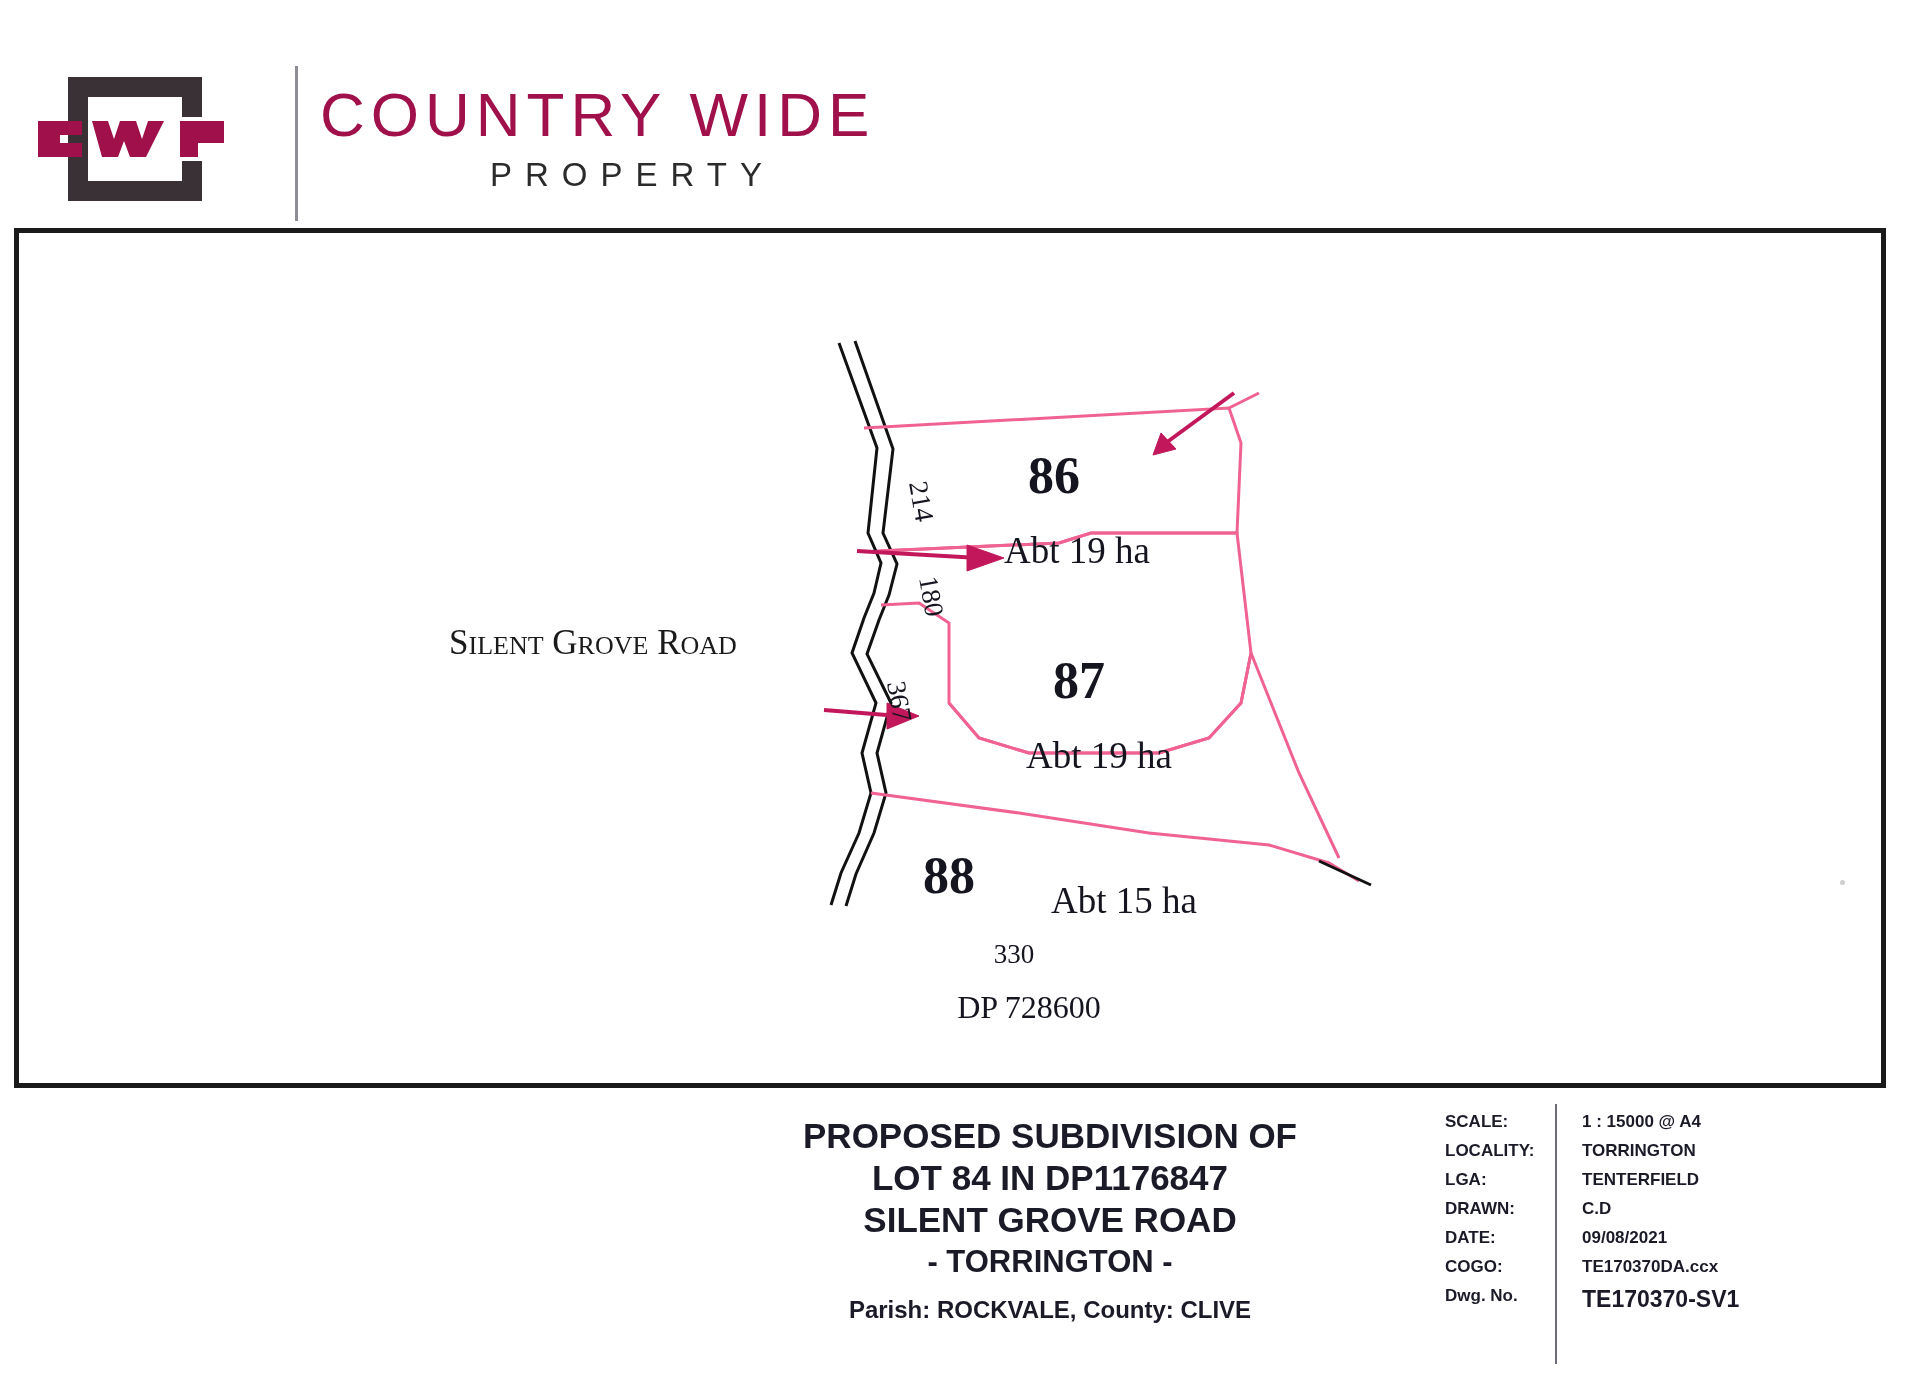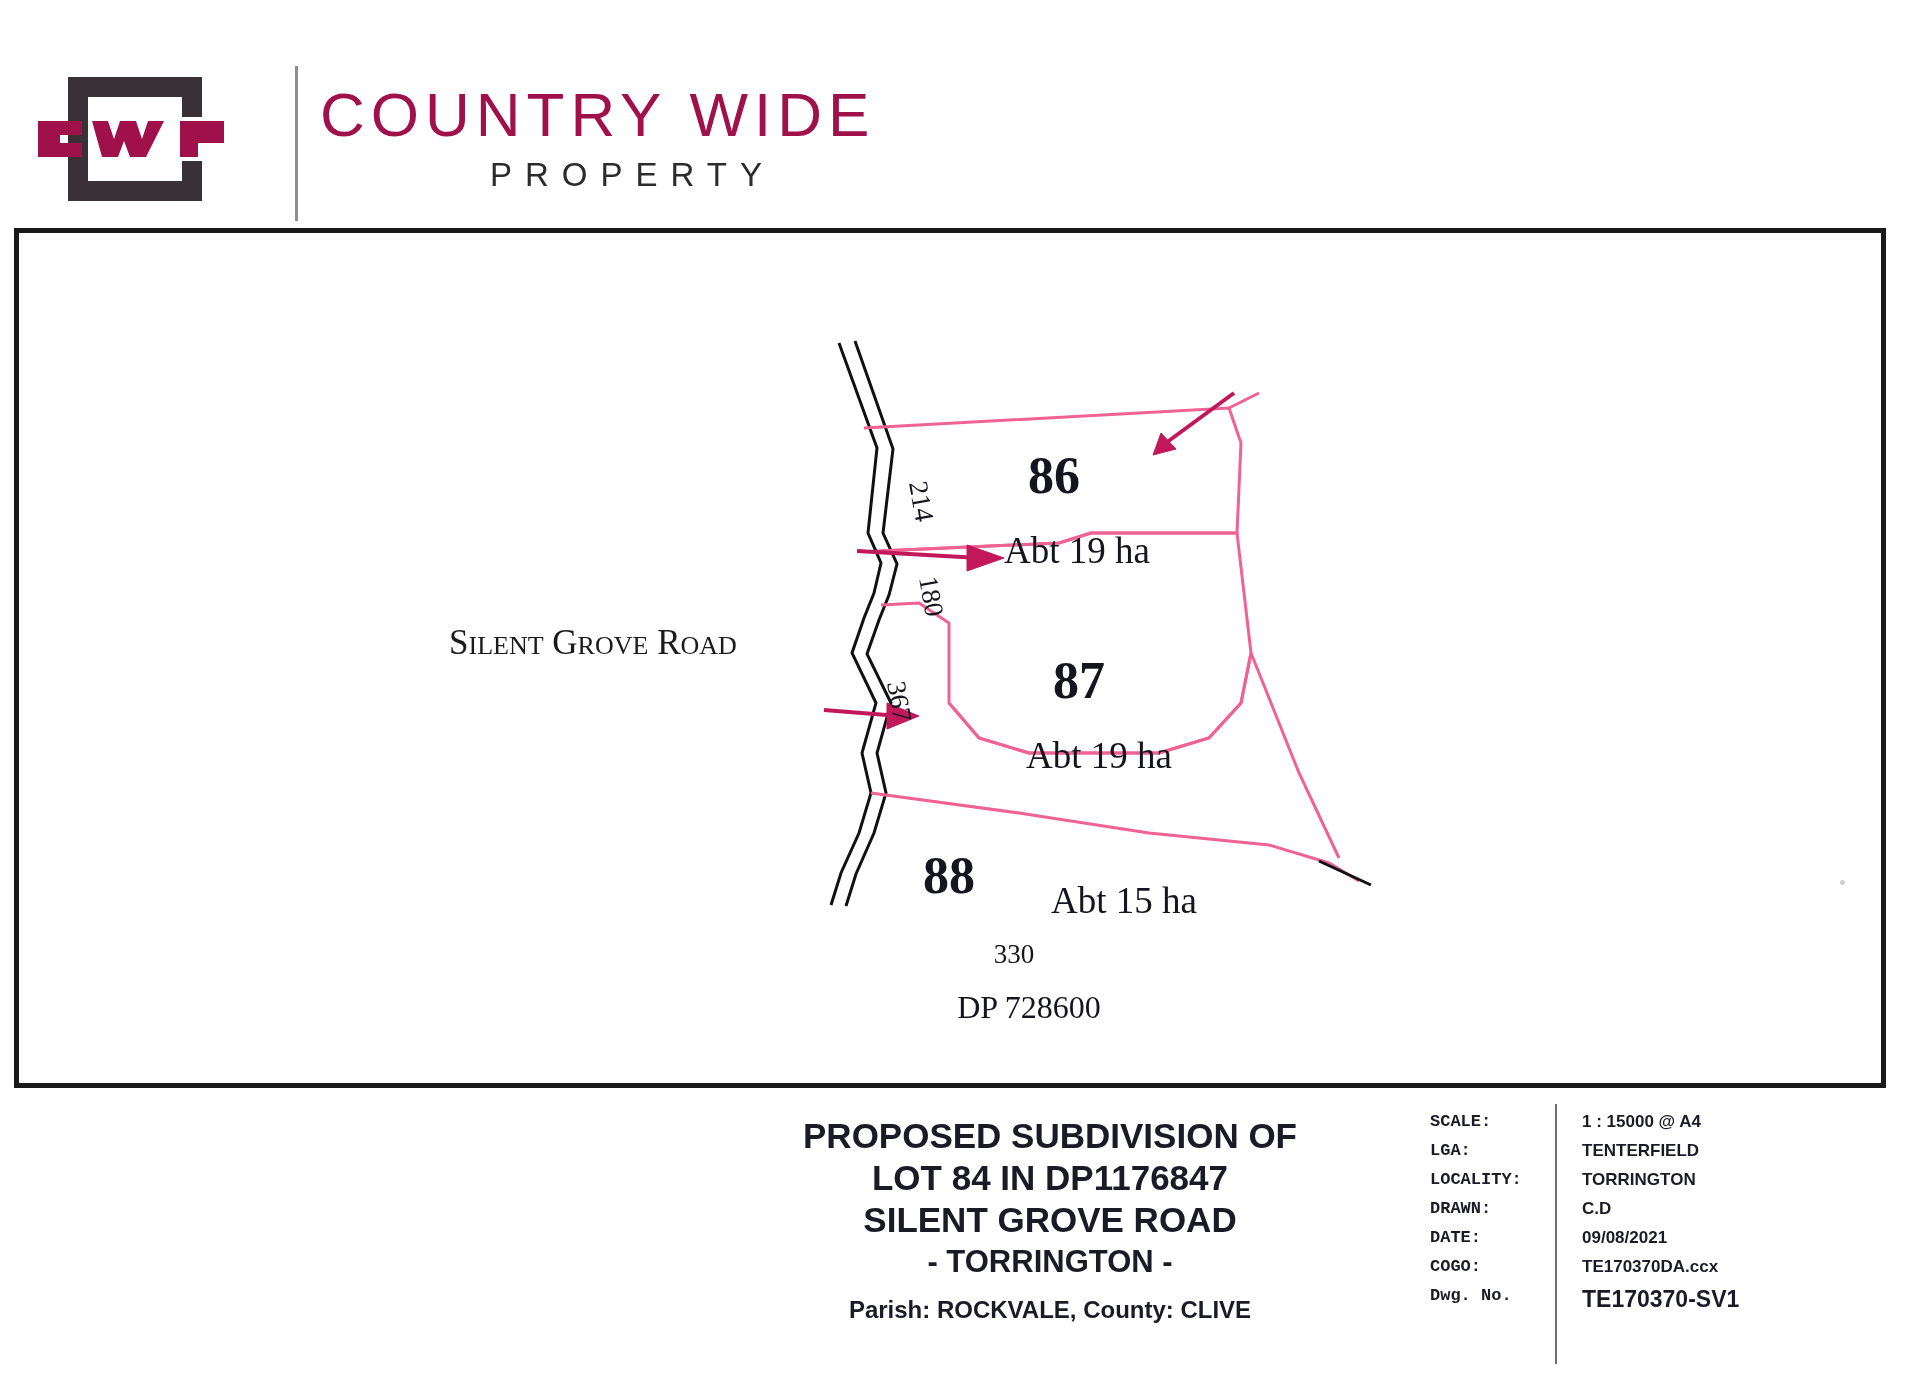--- a/index.html
+++ b/index.html
@@ -136,24 +136,23 @@
   }
   .meta-row {
     position: relative;
     height: 29px;
     font-size: 17px;
     font-weight: bold;
     color: #1b1b28;
   }
   .meta-key {
     position: absolute;
-    left: 0;
+    left: 15px;
     top: 0;
     white-space: nowrap;
-    font-family: Liberation Mono, monospace;
   }
   .meta-val {
     position: absolute;
     left: 152px;
     top: 0;
     white-space: nowrap;
   }
   .meta-row.dwg .meta-key { font-size: 17px; }
   .meta-row.dwg .meta-val { font-size: 23px; }
   .speck {
@@ -263,26 +262,26 @@
   </div>
 
   <div class="meta-divider"></div>
 
   <div class="meta">
     <div class="meta-row">
       <span class="meta-key">SCALE:</span>
       <span class="meta-val">1 : 15000 @ A4</span>
     </div>
     <div class="meta-row">
+      <span class="meta-key">LOCALITY:</span>
+      <span class="meta-val">TORRINGTON</span>
+    </div>
+    <div class="meta-row">
       <span class="meta-key">LGA:</span>
       <span class="meta-val">TENTERFIELD</span>
-    </div>
-    <div class="meta-row">
-      <span class="meta-key">LOCALITY:</span>
-      <span class="meta-val">TORRINGTON</span>
     </div>
     <div class="meta-row">
       <span class="meta-key">DRAWN:</span>
       <span class="meta-val">C.D</span>
     </div>
     <div class="meta-row">
       <span class="meta-key">DATE:</span>
       <span class="meta-val">09/08/2021</span>
     </div>
     <div class="meta-row">

